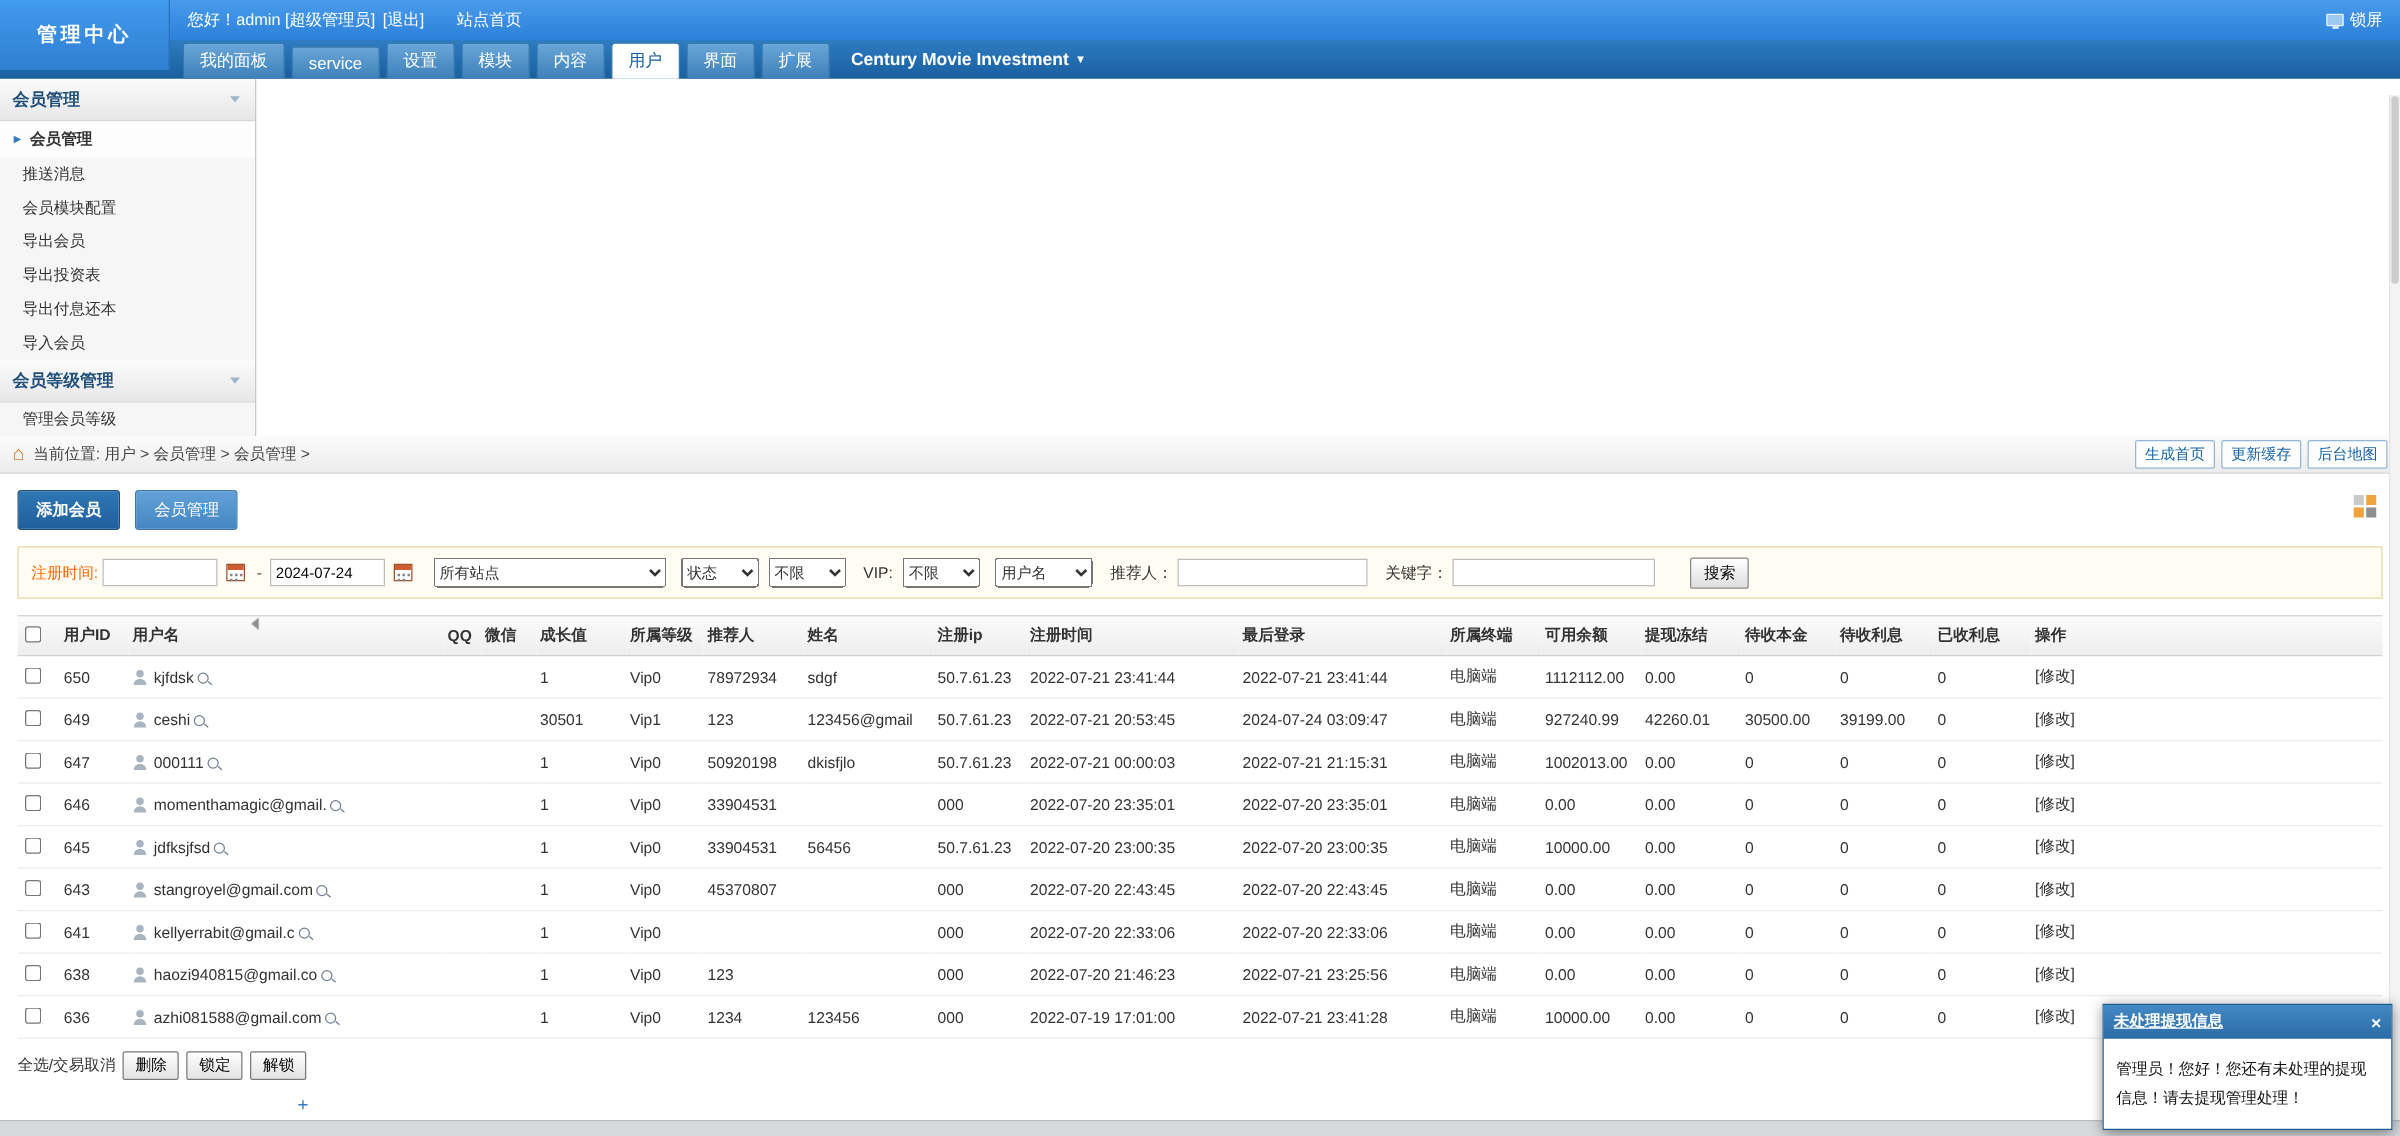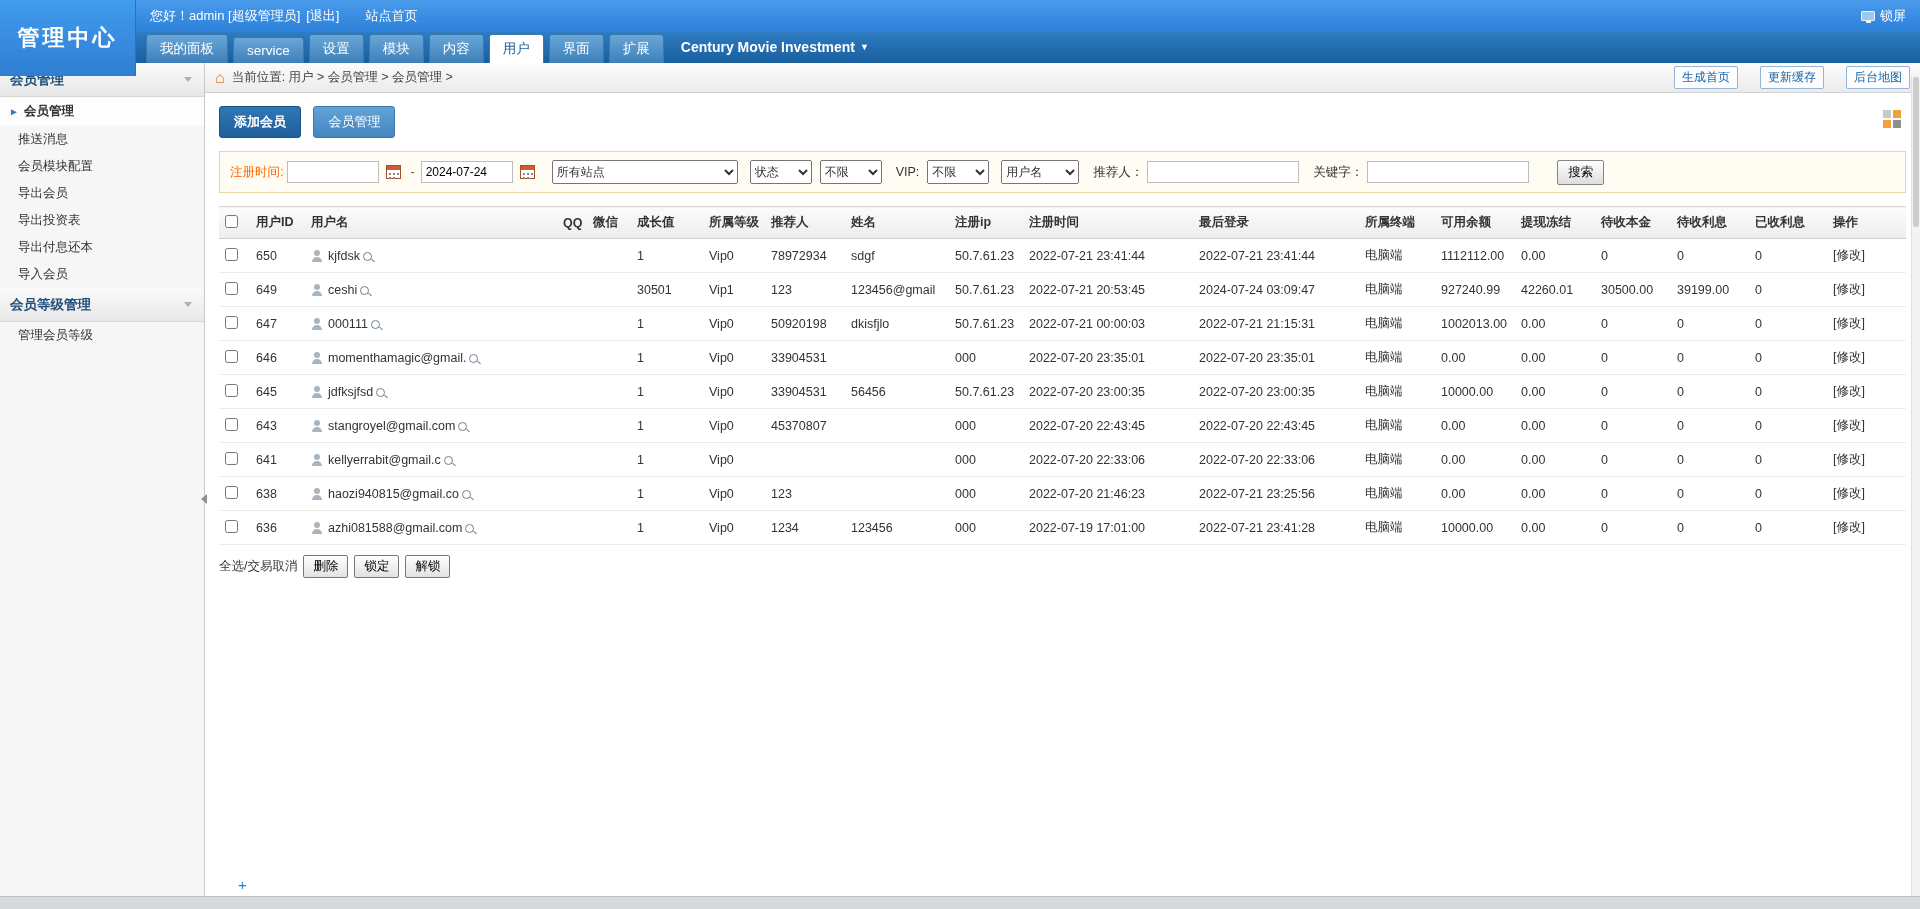--- a/index.html
+++ b/index.html
@@ -3,25 +3,25 @@
 <meta charset="utf-8">
 <style>
   * { box-sizing: border-box; margin: 0; padding: 0; }
   html,body { width:1920px; height:909px; overflow:hidden; }
   body {
     font-family: "Liberation Sans", "DejaVu Sans", sans-serif;
     background:#fff; color:#333; position:relative;
   }
   
   .logo {
-    position:absolute; left:0; top:0; width:136px; height:76px; z-index:6;
+    position:absolute; left:0; top:0; width:136px; height:56px; z-index:6;
     background:linear-gradient(180deg,#419bee,#2f7ed2);
     border-right:1px solid #2a72bd;
     display:flex; align-items:center; justify-content:center;
-    color:#fff; font-size:22px; font-weight:bold; letter-spacing:3px;font-family:Liberation Mono, monospace;
+    color:#fff; font-size:16px; font-weight:bold; letter-spacing:3px;font-family:Liberation Mono, monospace;
   }
   .topbar {
     height:32px; background:linear-gradient(#4a9bec,#2b80d8);
     display:flex; align-items:center; padding-left:150px; color:#fff; font-size:13px;
   }
   .topbar .lnk { color:#fff; cursor:pointer; margin-left:6px; }
   .topbar .home-lnk { margin-left:26px; }
   .lock-wrap { margin-left:auto; padding-right:14px; display:flex; align-items:center; cursor:pointer; }
   .monitor-ico { display:inline-block; width:14px; height:10px; border:1px solid #eaf4ff;
     background:#9ec9ef; border-radius:1px; position:relative; margin-right:5px; }
@@ -33,39 +33,39 @@
   .tab {
     margin-right:5px; padding:5px 13px; font-size:13.5px; font-weight:normal; color:#fff;
     background:linear-gradient(#6aa6d8,#3d80b9); border:1px solid #346f a8;
     border:1px solid #3a78ad; border-bottom:none; border-radius:3px 3px 0 0; cursor:pointer; white-space:nowrap;
   }
   .tab.active { background:#fff; color:#17609f; }
   .site-select { display:flex; align-items:center; gap:5px; margin-left:12px; align-self:center;
     color:#fff; font-weight:bold; font-size:14px; cursor:pointer; padding-bottom:2px;}
   .caret { font-size:9px; }
   
-  .main-row { display:flex; height:833px; }
+  .main-row { display:flex; height:833px;flex-direction:column; }
   .sidebar { width:205px; background:#f6f6f6; border-right:1px solid #c9c9c9; flex:none; }
   .side-header {
     height:34px; background:linear-gradient(#fbfbfb,#e7e7e7); border-bottom:1px solid #d6d6d6;
     display:flex; align-items:center; justify-content:space-between; padding:0 12px 0 10px;
     color:#1f4e79; font-weight:bold; font-size:13.5px; cursor:pointer;
   }
   .sec-caret { width:0; height:0; border-left:4px solid transparent; border-right:4px solid transparent; border-top:5px solid #9fb6c9; }
   .side-item { height:27px; display:flex; align-items:center; padding-left:18px; font-size:12.5px; color:#333; cursor:pointer; white-space:nowrap; }
   .side-item.active { font-weight:bold; padding-left:9px; background:#fdfdfd; height:29px; }
   .arrow-ico { color:#2e7cc3; font-size:10px; margin-right:5px; }
   .content-col { flex:1; min-width:0; display:flex; flex-direction:column; background:#fff; }
   
   .breadcrumb-bar {
     height:30px; background:linear-gradient(#fcfcfc,#ebebeb); border-bottom:1px solid #d2d2d2;
     display:flex; align-items:center; padding:0 10px; gap:7px; font-size:12.5px; color:#444; flex:none;
   }
   .home-ico { color:#d57b2a; font-size:16px; line-height:1; }
-  .crumb-actions { margin-left:auto; display:flex; gap:22px; }
+  .crumb-actions { margin-left:auto; display:flex; gap:5px; }
   .crumb-btn { background:#fdfdfd; border:1px solid #93b6d8; color:#1464a8; font-size:12px;
     padding:2px 7px; border-radius:2px; cursor:pointer; font-family:inherit; }
   
   .content { padding:13px 14px; position:relative; flex:1; }
   .btn-primary {
     display:inline-block; background:linear-gradient(#2f77b6,#205f9b); border:1px solid #1b507f;
     color:#fff; font-size:13px; font-weight:bold; padding:6px 14px; border-radius:3px; cursor:pointer; margin-right:8px; font-family:inherit;
   }
   .btn-secondary {
     display:inline-block; background:linear-gradient(#62a2d8,#4586c1); border:1px solid #3b78ae;
@@ -478,19 +478,26 @@
           <button class="btn-mini">锁定</button>
           <button class="btn-mini">解锁</button>
         </div>
       </div>
     </div>
   </div>
 
   <span class="expander">+</span>
   <div class="collapse-handle"></div>
 
+  <div class="popup">
+    <div class="popup-head">
+      <span class="popup-title">未处理提现信息</span>
+      <span class="popup-close">×</span>
+    </div>
+    <div class="popup-body">管理员！您好！您还有未处理的提现信息！请去提现管理处理！</div>
+  </div>
 
   <div class="v-scroll">
     <div class="v-thumb"></div>
   </div>
   <div class="bottom-strip"></div>
 
 </div>
 
 </body></html>

